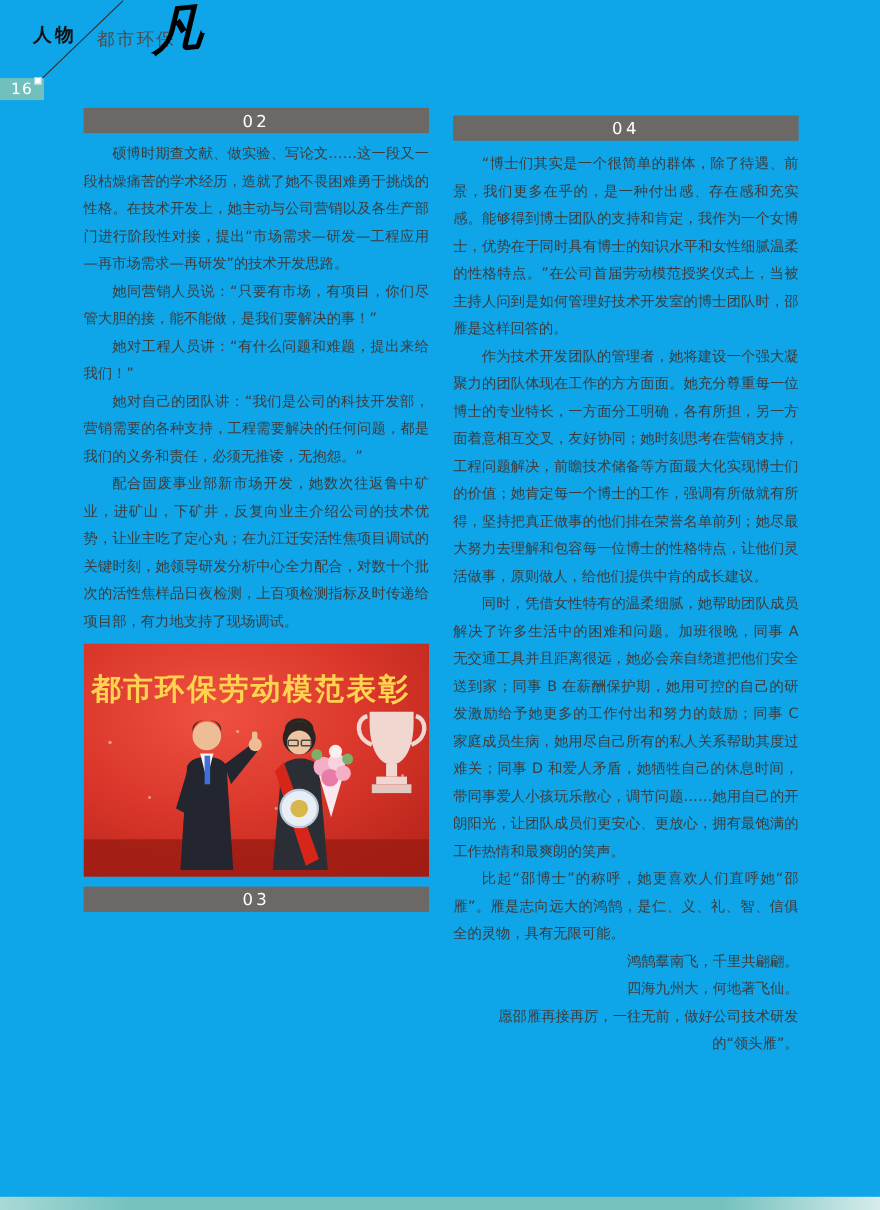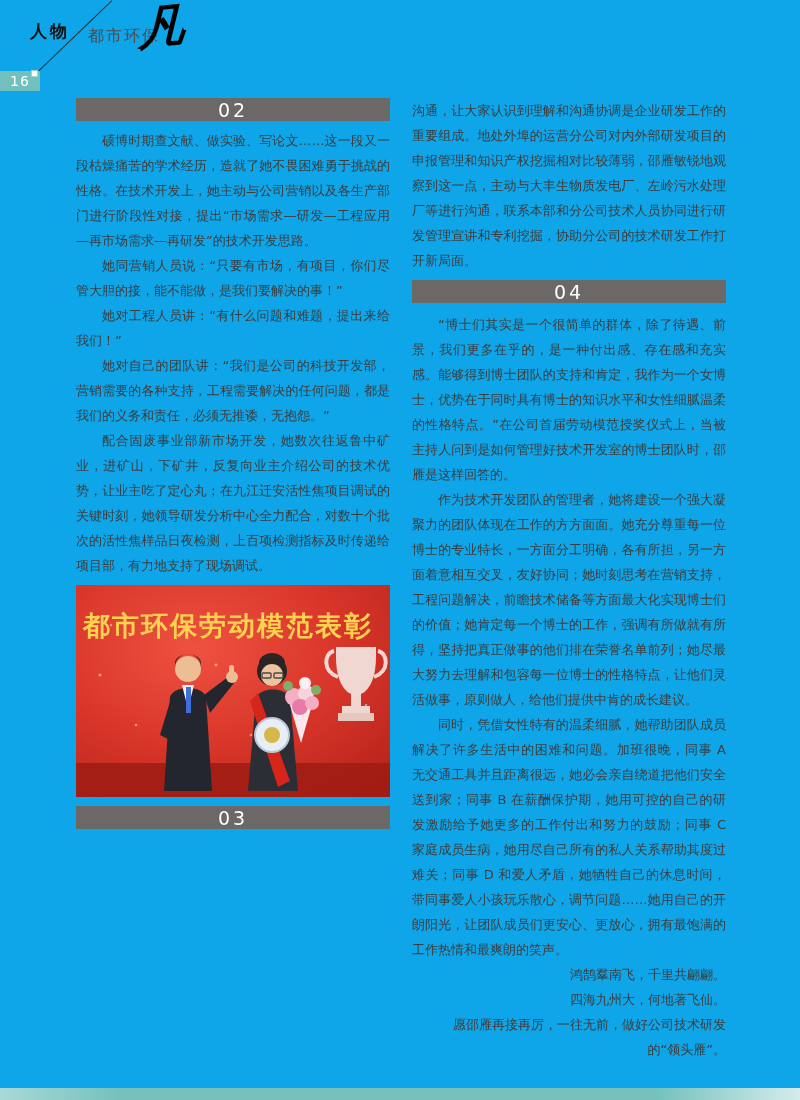--- a/index.html
+++ b/index.html
@@ -50,21 +50,21 @@
     border:1px solid #9ed4d1;
   }
 
   
   .col { position:absolute; top:98px; width:314px; }
   .col-left  { left:76px; }
   .col-right { left:412px; }
 
   .section-bar {
     height:23px; background:#6b6866;
-    color:#ffffff; font-size:19px; letter-spacing:3px;
+    color:#ffffff; font-size:15px; letter-spacing:3px;
     display:flex; align-items:center; justify-content:center;
   }
   .bar-02 { margin-bottom:7px; }
   .bar-03 { margin-top:9px; margin-bottom:8px; }
   .bar-04 { margin-top:7px; margin-bottom:9px; }
 
   .body-text p {
     font-size:13px; line-height:25px;
     color:#3d3d3d;
     text-align:justify;
@@ -173,25 +173,25 @@
           <circle cx="212" cy="101" r="5" fill="#7fae6b"></circle>
           <circle cx="240" cy="105" r="5" fill="#7fae6b"></circle>
         </g>
       </g>
     </svg>
 
     <div class="section-bar bar-03">03</div>
   </div>
 
   <div class="col col-right body-text">
-    <p class="no-indent">沟通，让大家认识到理解和沟通协调是企业研发工作的重要组成。地处外埠的运营分公司对内外部研发项目的申报管理和知识产权挖掘相对比较薄弱，邵雁敏锐地观察到这一点，主动与大丰生物质发电厂、左岭污水处理厂等进行沟通，联系本部和分公司技术人员协同进行研发管理宣讲和专利挖掘，协助分公司的技术研发工作打开新局面。</p>
 
     <div class="section-bar bar-04">04</div>
     <p>“博士们其实是一个很简单的群体，除了待遇、前景，我们更多在乎的，是一种付出感、存在感和充实感。能够得到博士团队的支持和肯定，我作为一个女博士，优势在于同时具有博士的知识水平和女性细腻温柔的性格特点。”在公司首届劳动模范授奖仪式上，当被主持人问到是如何管理好技术开发室的博士团队时，邵雁是这样回答的。</p>
     <p>作为技术开发团队的管理者，她将建设一个强大凝聚力的团队体现在工作的方方面面。她充分尊重每一位博士的专业特长，一方面分工明确，各有所担，另一方面着意相互交叉，友好协同；她时刻思考在营销支持，工程问题解决，前瞻技术储备等方面最大化实现博士们的价值；她肯定每一个博士的工作，强调有所做就有所得，坚持把真正做事的他们排在荣誉名单前列；她尽最大努力去理解和包容每一位博士的性格特点，让他们灵活做事，原则做人，给他们提供中肯的成长建议。</p>
     <p>同时，凭借女性特有的温柔细腻，她帮助团队成员解决了许多生活中的困难和问题。加班很晚，同事 A 无交通工具并且距离很远，她必会亲自绕道把他们安全送到家；同事 B 在薪酬保护期，她用可控的自己的研发激励给予她更多的工作付出和努力的鼓励；同事 C 家庭成员生病，她用尽自己所有的私人关系帮助其度过难关；同事 D 和爱人矛盾，她牺牲自己的休息时间，带同事爱人小孩玩乐散心，调节问题……她用自己的开朗阳光，让团队成员们更安心、更放心，拥有最饱满的工作热情和最爽朗的笑声。</p>
+    <p>比起“邵博士”的称呼，她更喜欢人们直呼她“邵雁”。雁是志向远大的鸿鹄，是仁、义、礼、智、信俱全的灵物，具有无限可能。</p>
     <p class="verse">鸿鹄羣南飞，千里共翩翩。</p>
     <p class="verse">四海九州大，何地著飞仙。</p>
     <p class="verse">愿邵雁再接再厉，一往无前，做好公司技术研发的“领头雁”。</p>
   </div>
 
   <div class="bottom-bar"></div>
 </div>
 
 </body></html>

